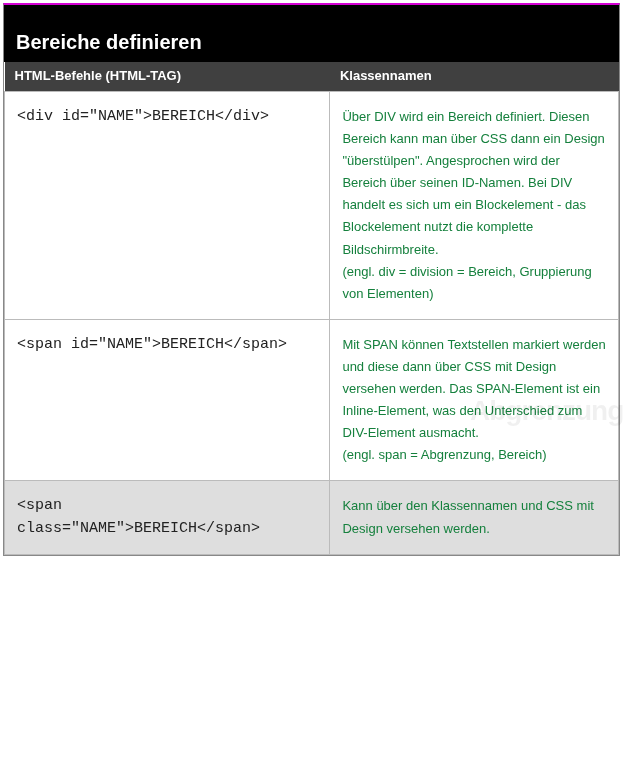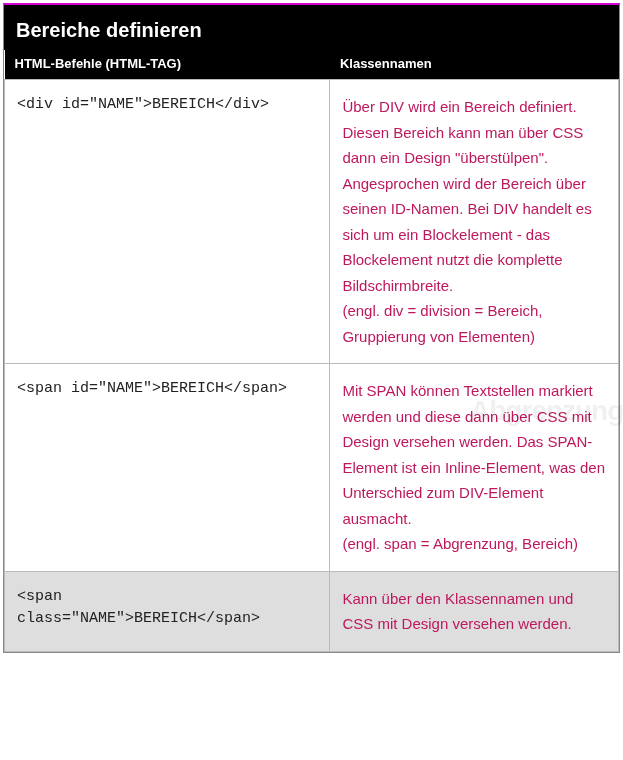--- a/index.html
+++ b/index.html
@@ -13,45 +13,45 @@
   .outer {
     border: 1px solid #888;
     border-top: 2px solid #d400d4;
     margin: 3px;
   }
   .title-bar {
     background: #000;
     color: #fff;
     font-weight: bold;
     font-size: 20px;
-    padding: 14px 12px 8px 12px;
+    padding: 26px 12px 8px 12px;
   }
   table {
     width: 100%;
     border-collapse: collapse;
     table-layout: fixed;
   }
   thead th {
-    background: #000000;
+    background: #404040;
     color: #fff;
     font-weight: bold;
     font-size: 13px;
     text-align: left;
     padding: 6px 10px 8px 10px;
     border: none;
   }
   thead th:first-child { width: 53%; }
   thead th:last-child { width: 47%; }
   tbody td {
     vertical-align: top;
     padding: 14px 12px;
     border: 1px solid #bbb;
-    font-size: 15px;
+    font-size: 13px;
     line-height: 1.7;
-    color: #be185d;
+    color: #15803d;
   }
   tbody tr.alt td { background: #dedede; }
   tbody tr.norm td { background: #fff; }
   td.code {
     font-family: "Courier New", Courier, monospace;
     font-size: 15px;
     color: #222;
     word-break: break-word;
     line-height: 1.5;
   }

